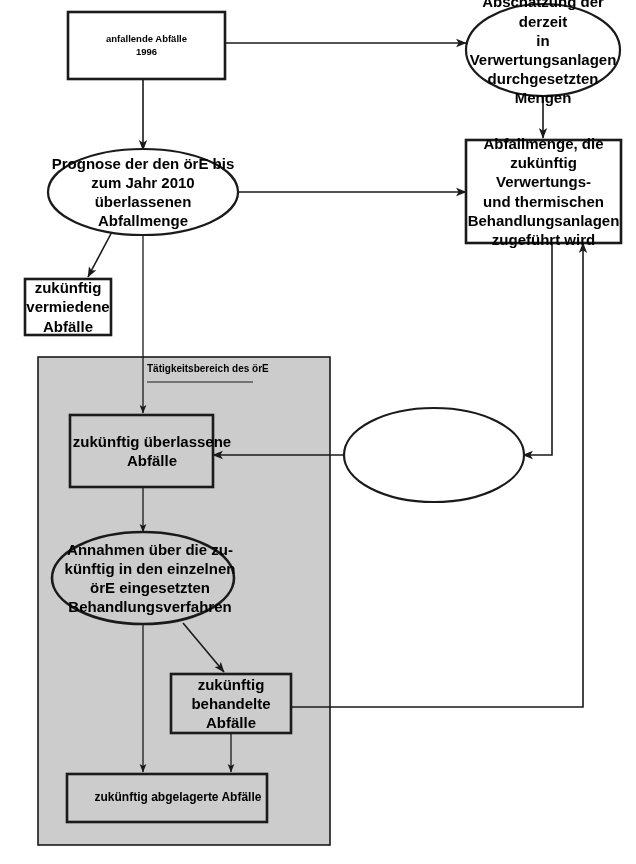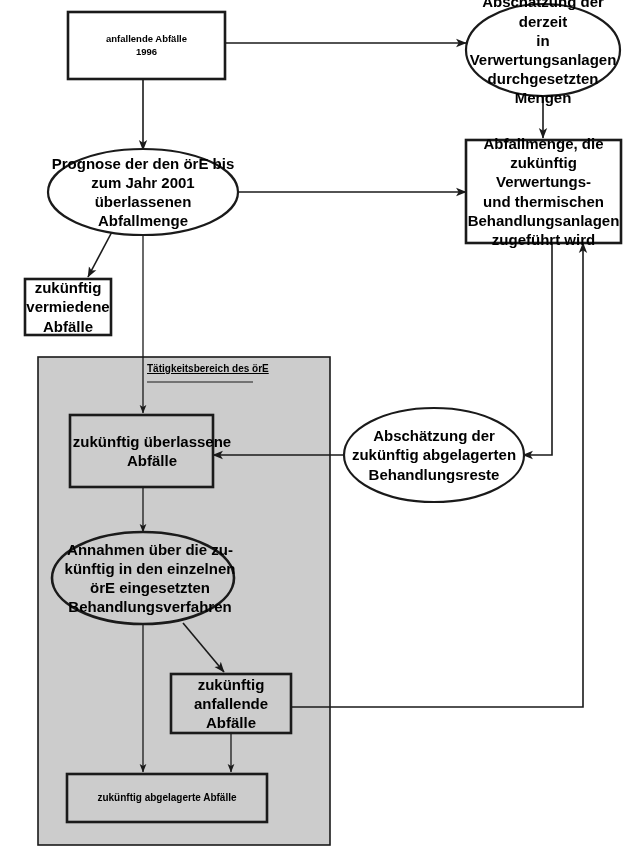--- a/index.html
+++ b/index.html
@@ -31,27 +31,26 @@
     justify-content: center;
     text-align: center;
     font-weight: bold;
     color: #000000;
     line-height: 1.28;
     pointer-events: none;
     white-space: pre-line;
   }
   .lbl-9 { font-size: 15px; }
   .lbl-95 { font-size: 9.5px; }
-  .lbl-10 { font-size: 10px; }
+  .lbl-10 { font-size: 12px; margin-left: 11px; }
   .panel-title {
     position: absolute;
     font-weight: bold;
     font-size: 10px;
     color: #000000;
-    text-decoration: underline;
     text-align: center;
     white-space: nowrap;
   }
 </style>
 </head>
 <body>
 
 <div id="canvas">
 
   <svg id="diagram-svg" viewBox="0 0 636 864">
@@ -114,43 +113,40 @@
   <div class="panel-title" style="left:147px; top:363px; width:106px;">Tätigkeitsbereich des örE</div>
 
   <div class="node-label lbl-95" style="left:68px; top:12px; width:157px; height:67px;">anfallende Abfälle
 1996</div>
 
   <div class="node-label lbl-9" style="left:466px; top:4px; width:154px; height:92px;">Abschätzung der derzeit
 in Verwertungsanlagen
 durchgesetzten Mengen</div>
 
   <div class="node-label lbl-9" style="left:48px; top:149px; width:190px; height:86px;">Prognose der den örE bis
-zum Jahr 2001
+zum Jahr 2010
 überlassenen Abfallmenge</div>
 
   <div class="node-label lbl-9" style="left:466px; top:140px; width:155px; height:103px;">Abfallmenge, die
 zukünftig Verwertungs-
 und thermischen
 Behandlungsanlagen
 zugeführt wird</div>
 
   <div class="node-label lbl-9" style="left:25px; top:279px; width:86px; height:56px;">zukünftig
 vermiedene
 Abfälle</div>
 
   <div class="node-label lbl-9" style="left:70px; top:415px; width:164px; height:72px;">zukünftig überlassene
 Abfälle</div>
 
-  <div class="node-label lbl-9" style="left:344px; top:408px; width:180px; height:94px;">Abschätzung der
-zukünftig abgelagerten
-Behandlungsreste</div>
 
   <div class="node-label lbl-9" style="left:59px; top:532px; width:182px; height:92px;">Annahmen über die zu-
 künftig in den einzelnen
 örE eingesetzten
 Behandlungsverfahren</div>
 
-  <div class="node-label lbl-9" style="left:171px; top:674px; width:120px; height:59px;">zukünftig anfallende
+  <div class="node-label lbl-9" style="left:171px; top:674px; width:120px; height:59px;">zukünftig behandelte
 Abfälle</div>
 
   <div class="node-label lbl-10" style="left:67px; top:774px; width:200px; height:48px;">zukünftig abgelagerte Abfälle</div>
 
 </div>
 
 </body></html>

